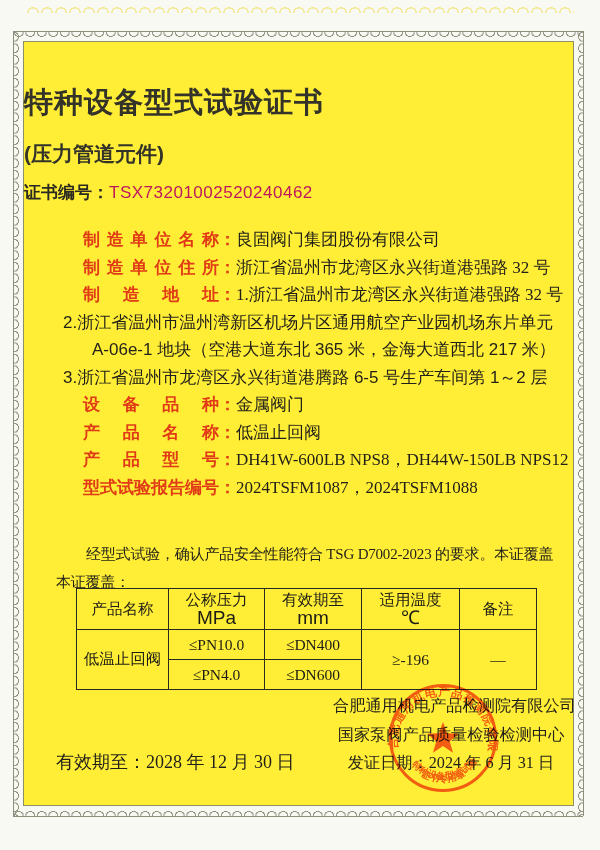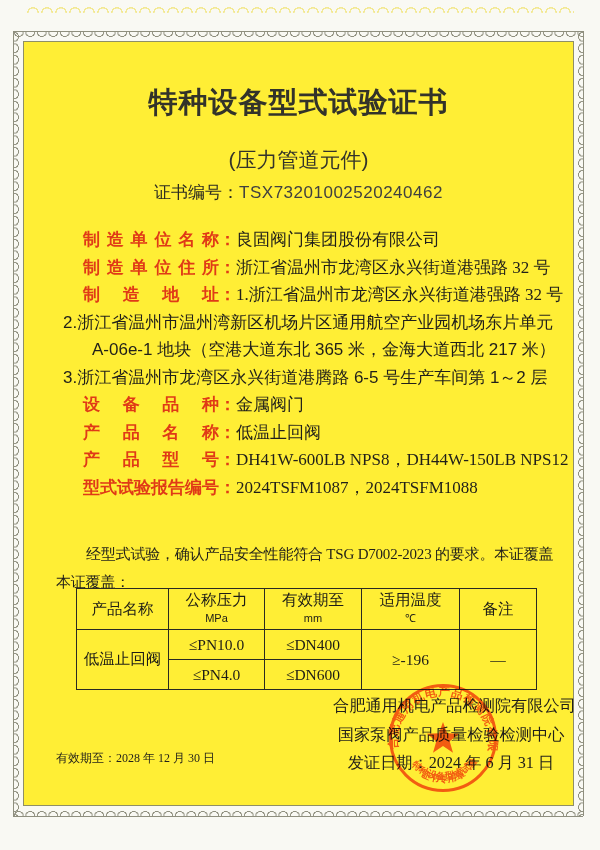--- a/index.html
+++ b/index.html
@@ -22,26 +22,26 @@
   .sc-left{top:31px;height:785px;left:13px;width:10px;border-left:1.2px solid #8f8f7e;
     background:radial-gradient(circle at 0px 5.75px, rgba(0,0,0,0) 3.8px, #8f8f7e 3.9px 4.9px, rgba(0,0,0,0) 5.1px);
     background-size:10px 11.5px;background-repeat:repeat-y;}
   .sc-right{top:31px;height:785px;left:573px;width:10px;border-right:1.2px solid #8f8f7e;
     background:radial-gradient(circle at 10px 5.75px, rgba(0,0,0,0) 3.8px, #8f8f7e 3.9px 4.9px, rgba(0,0,0,0) 5.1px);
     background-size:10px 11.5px;background-repeat:repeat-y;}
 
   .sheet{position:absolute;left:23px;top:41px;width:551px;height:765px;
     background:#ffee35;border:1px solid #8f8f66;box-sizing:border-box;color:#26251f;}
 
-  .center{position:absolute;left:0;right:0;text-align:center;}
+  .center{position:absolute;left:0;right:0;}
   .title{top:41px;font-size:29px;font-weight:bold;letter-spacing:1px;color:#33332а;color:#33332a;}
-  .subtitle{top:104px;font-size:21px;font-weight:normal;color:#33332a;}
+  .subtitle{top:98px;font-size:21px;font-weight:bold;color:#33332a;}
   .certno{top:139px;font-size:17px;}
-  .certno .cl{font-weight:normal;color:#2a2a22;}
-  .certno .cv{font-family:"Liberation Sans",sans-serif;letter-spacing:.5px;color:#404040;}
+  .certno .cl{font-weight:bold;color:#2a2a22;}
+  .certno .cv{font-family:"Liberation Sans",sans-serif;letter-spacing:.5px;color:#be185d;}
 
   .fields{position:absolute;left:59px;top:184px;width:470px;font-size:17px;line-height:27.5px;white-space:nowrap;}
   .frow{height:27.5px;}
   .flabel{display:inline-block;width:136px;text-align:justify;text-align-last:justify;
     font-weight:bold;color:#e03a17;vertical-align:top;}
   .fcolon{font-weight:bold;color:#e03a17;}
   .fvalue{font-family:"Liberation Serif",serif;color:#201f1a;}
   .cont{font-family:Liberation Sans, sans-serif;color:#201f1a;}
   .cont-out{margin-left:-20px;}
   .cont-in{margin-left:9px;}
@@ -49,25 +49,25 @@
   .statement{position:absolute;left:32px;top:498px;width:495px;font-size:15px;line-height:28px;
     font-family:"Liberation Serif",serif;color:#201f1a;white-space:nowrap;letter-spacing:-0.2px;}
   .statement .l1{text-indent:30px;}
 
   table.spec{position:absolute;left:52px;top:546px;width:460px;border-collapse:collapse;
     table-layout:fixed;font-size:15.5px;color:#1d1c17;}
   table.spec td,table.spec th{border:1.4px solid #2a2a22;text-align:center;vertical-align:middle;
     padding:0;font-weight:normal;font-family:"Liberation Serif",serif;}
   table.spec thead th{height:40px;line-height:18px;}
   table.spec tbody td{height:29px;}
-  .unit{font-size:11px;font-family:"Liberation Sans",sans-serif;}
+  .unit{font-size:19px;font-family:"Liberation Sans",sans-serif;}
 
   .issuer{position:absolute;left:309px;top:650px;width:236px;text-align:center;
     font-size:16.2px;line-height:28.6px;font-family:"Liberation Serif",serif;color:#201f1a;white-space:nowrap;}
-  .valid{position:absolute;left:32px;top:708px;font-size:12px;
+  .valid{position:absolute;left:32px;top:708px;font-size:18px;
     font-family:"Liberation Serif",serif;color:#201f1a;white-space:nowrap;}
 
   .stamp{position:absolute;left:362px;top:639px;width:114px;height:114px;
     opacity:.8;mix-blend-mode:multiply;}
 </style>
 </head>
 <body>
 
 <div class="page">
 

